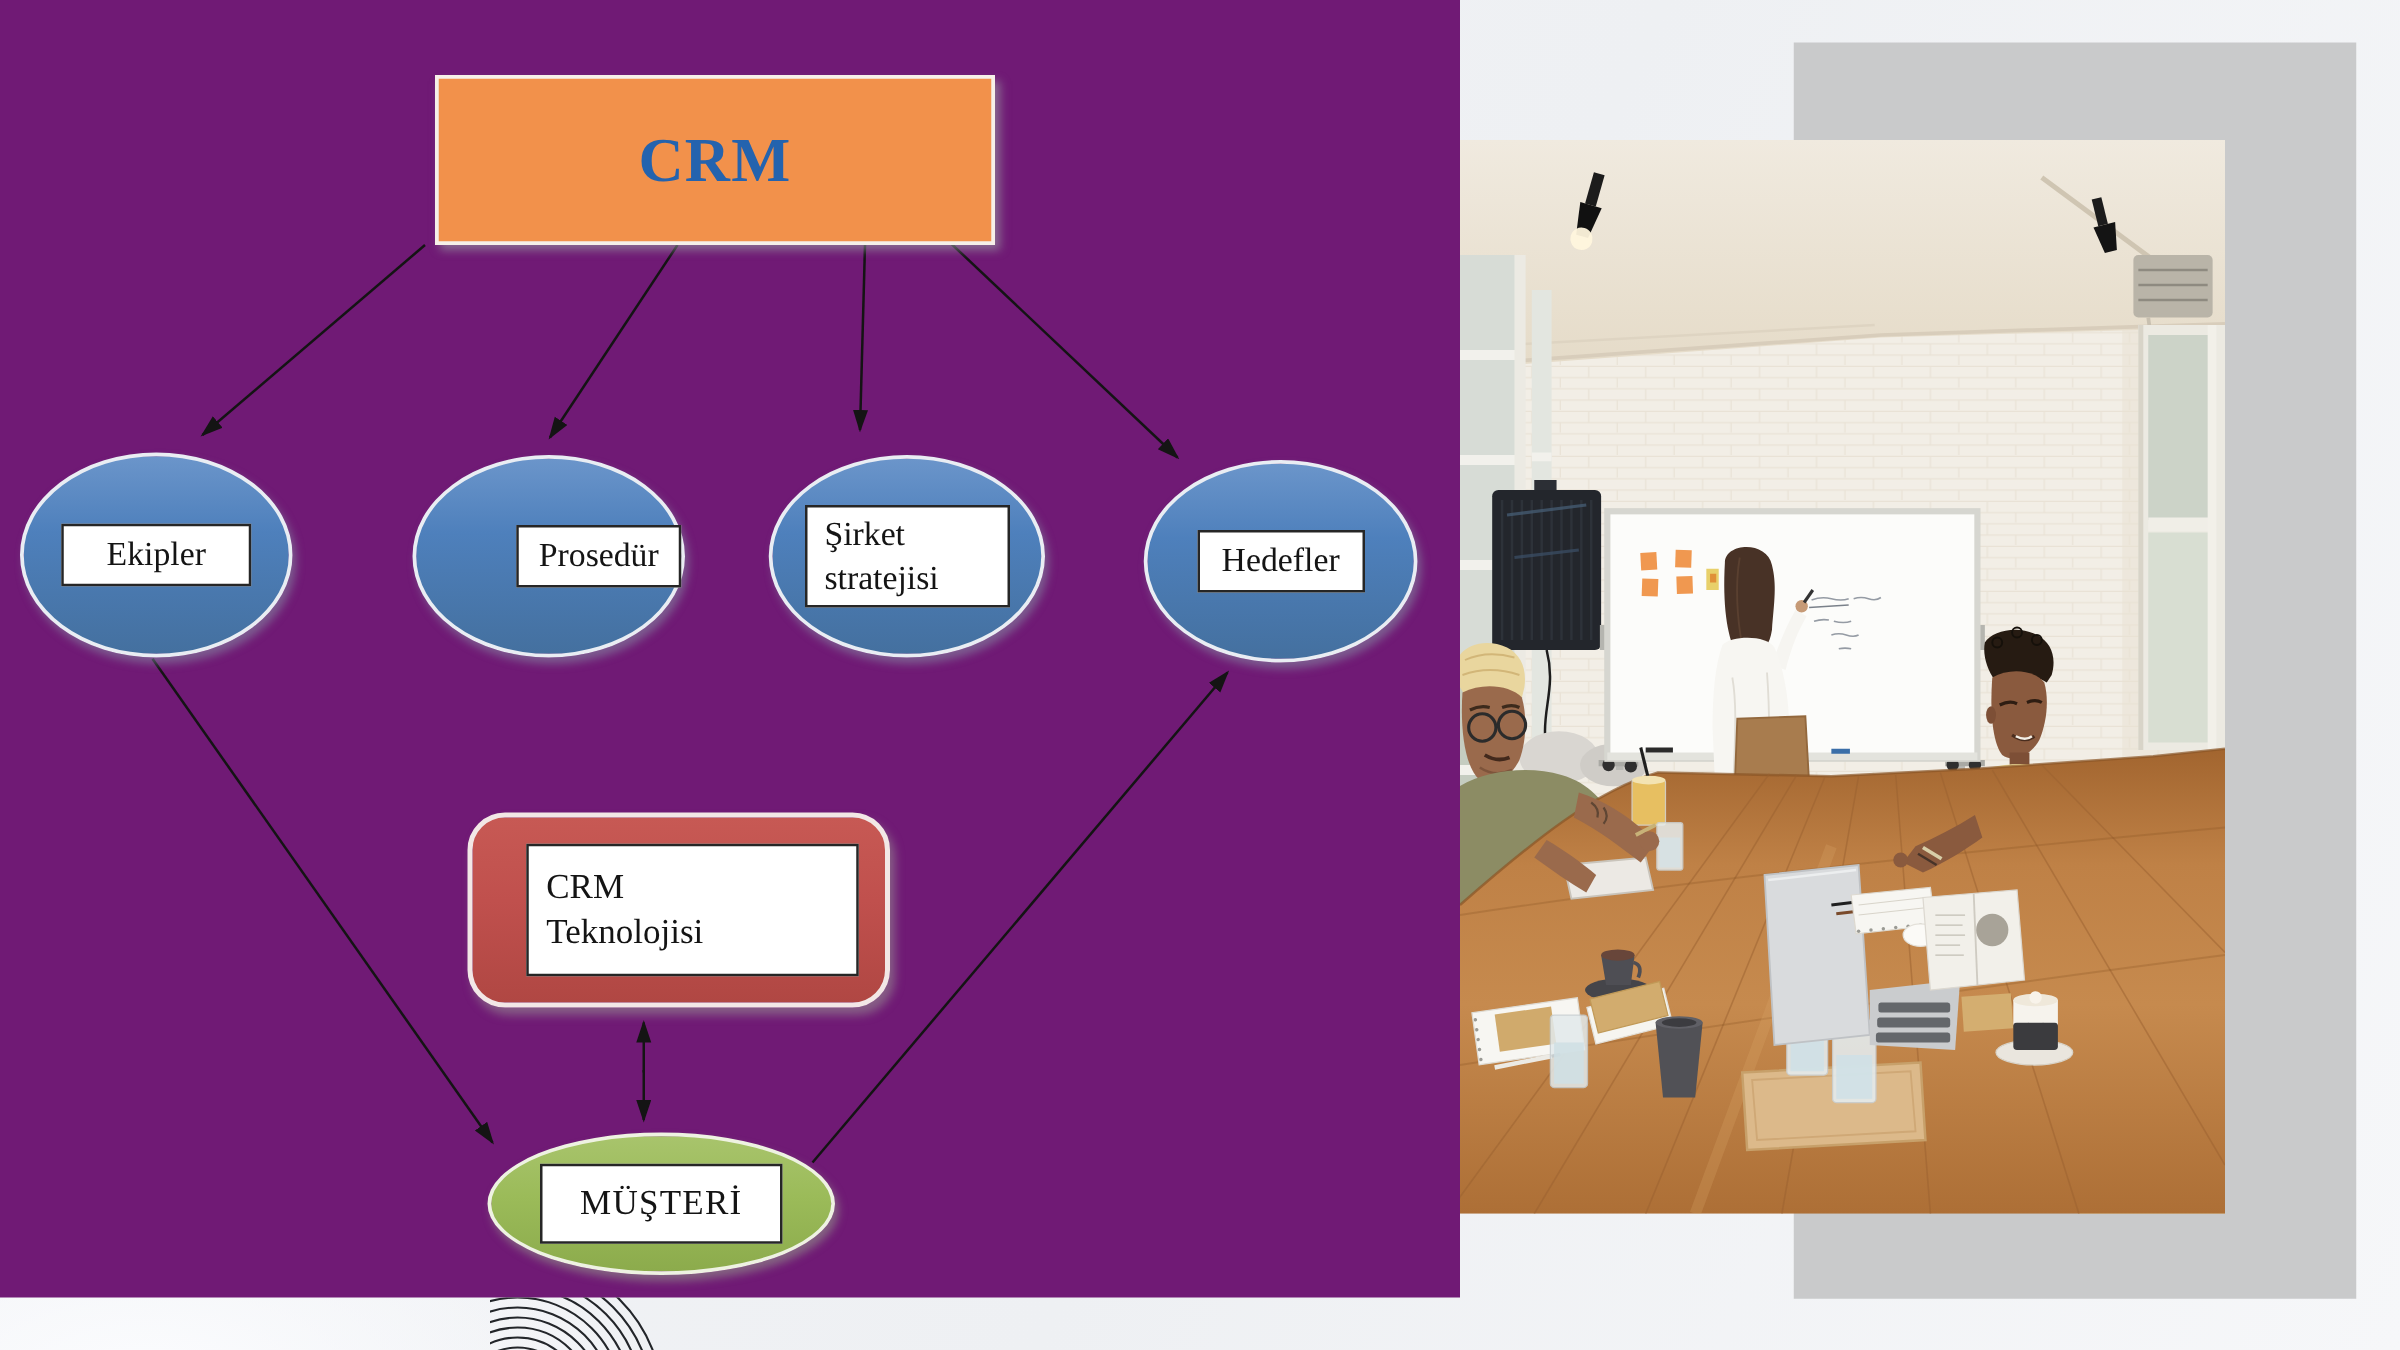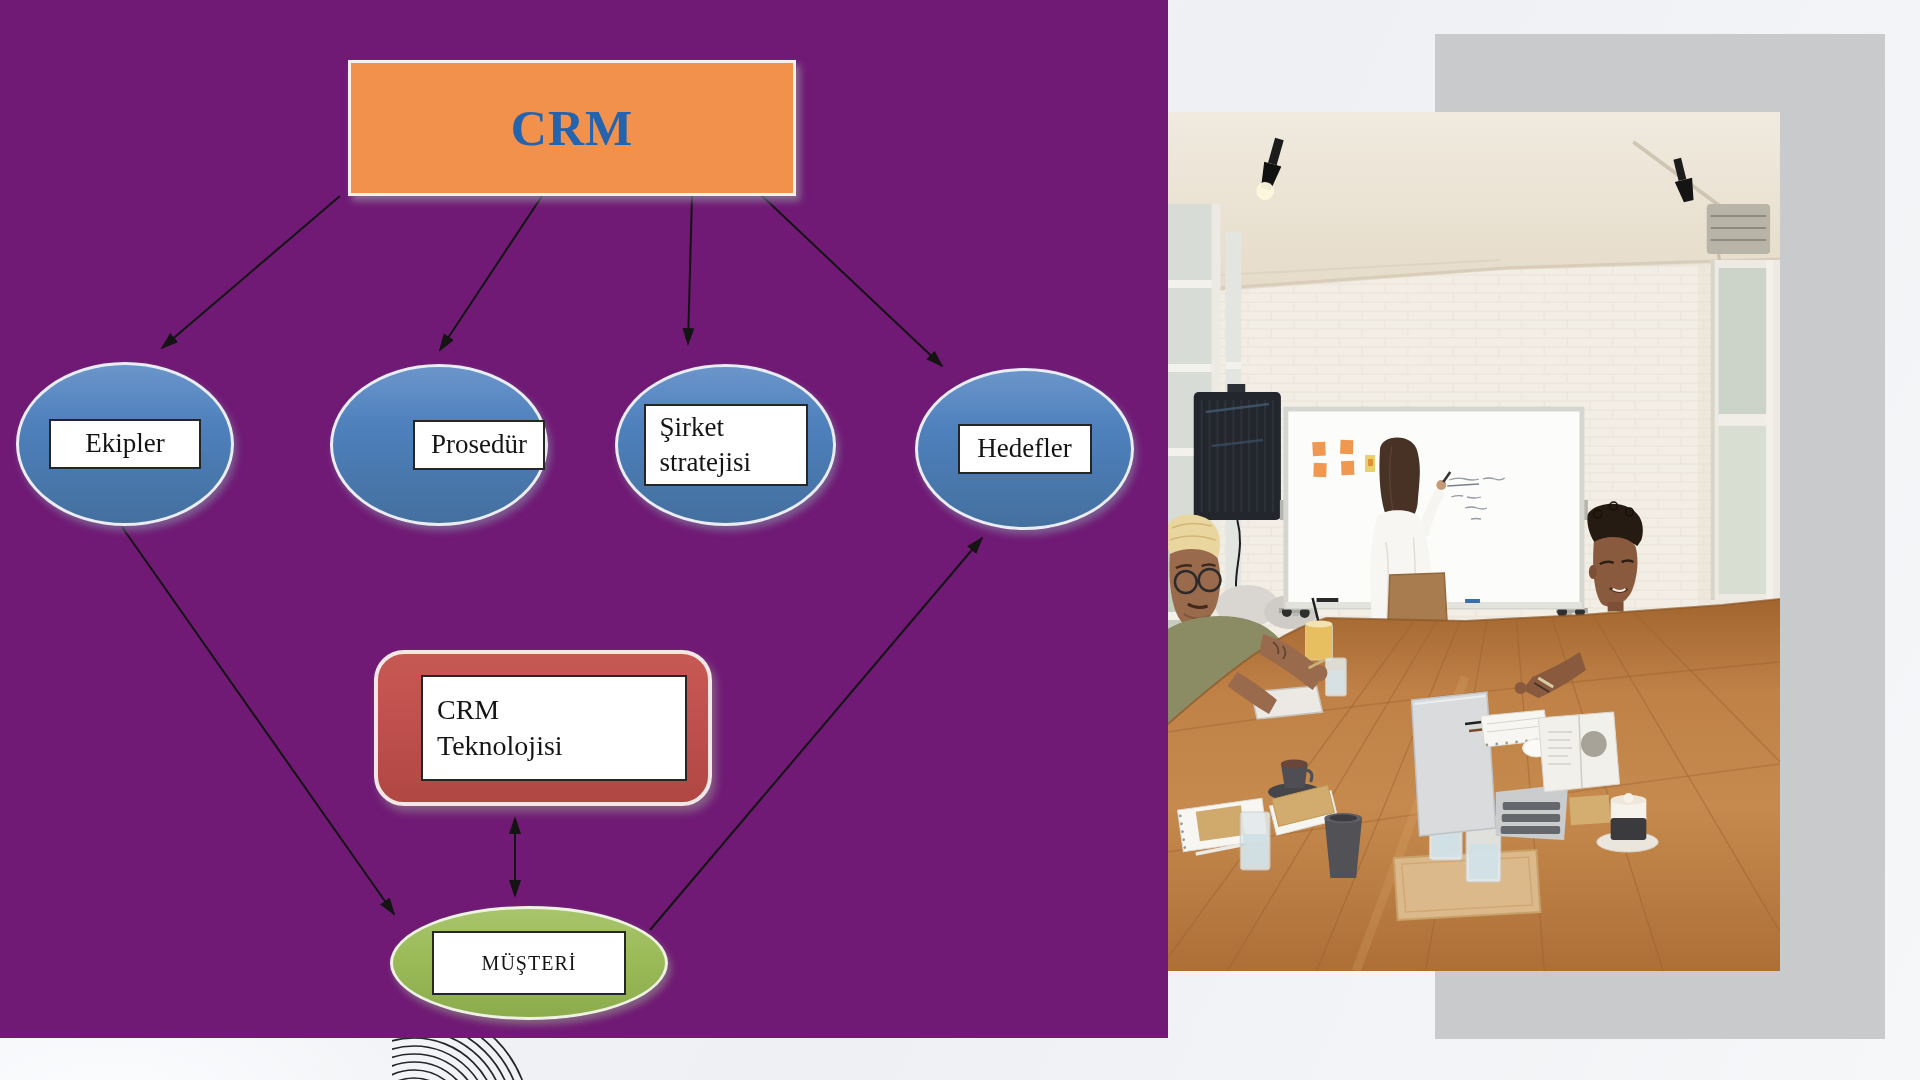--- a/index.html
+++ b/index.html
@@ -52,21 +52,21 @@
     box-shadow:4px 6px 8px rgba(150,140,145,.6);
   }
   .lb-red{width:266px;height:106px;flex-direction:column;align-items:flex-start;padding-left:14px;box-sizing:border-box;font-size:28px;margin-left:22px;}
 
   .green-ellipse{
     left:390px;top:906px;width:272px;height:108px;border-radius:50%;
     background:linear-gradient(180deg,#a8c46c 0%, #9bbb59 45%, #8cab4c 100%);
     border:3px solid #eef2e2;
     box-shadow:3px 5px 7px rgba(150,160,140,.55);
   }
-  .lb-green{width:190px;height:60px;font-size:20px;letter-spacing:1px;text-align:right;}
+  .lb-green{width:190px;height:60px;font-size:28px;letter-spacing:1px;text-align:right;}
 </style>
 </head>
 <body>
 
 <div class="panel">
 
   <svg class="arrows" viewBox="0 0 1168 1038">
     <defs>
       <marker id="ah" markerWidth="9" markerHeight="7" refX="8" refY="3" orient="auto" markerUnits="strokeWidth">
         <path d="M0,0 L9,3 L0,6 Z" fill="#141414"></path>

